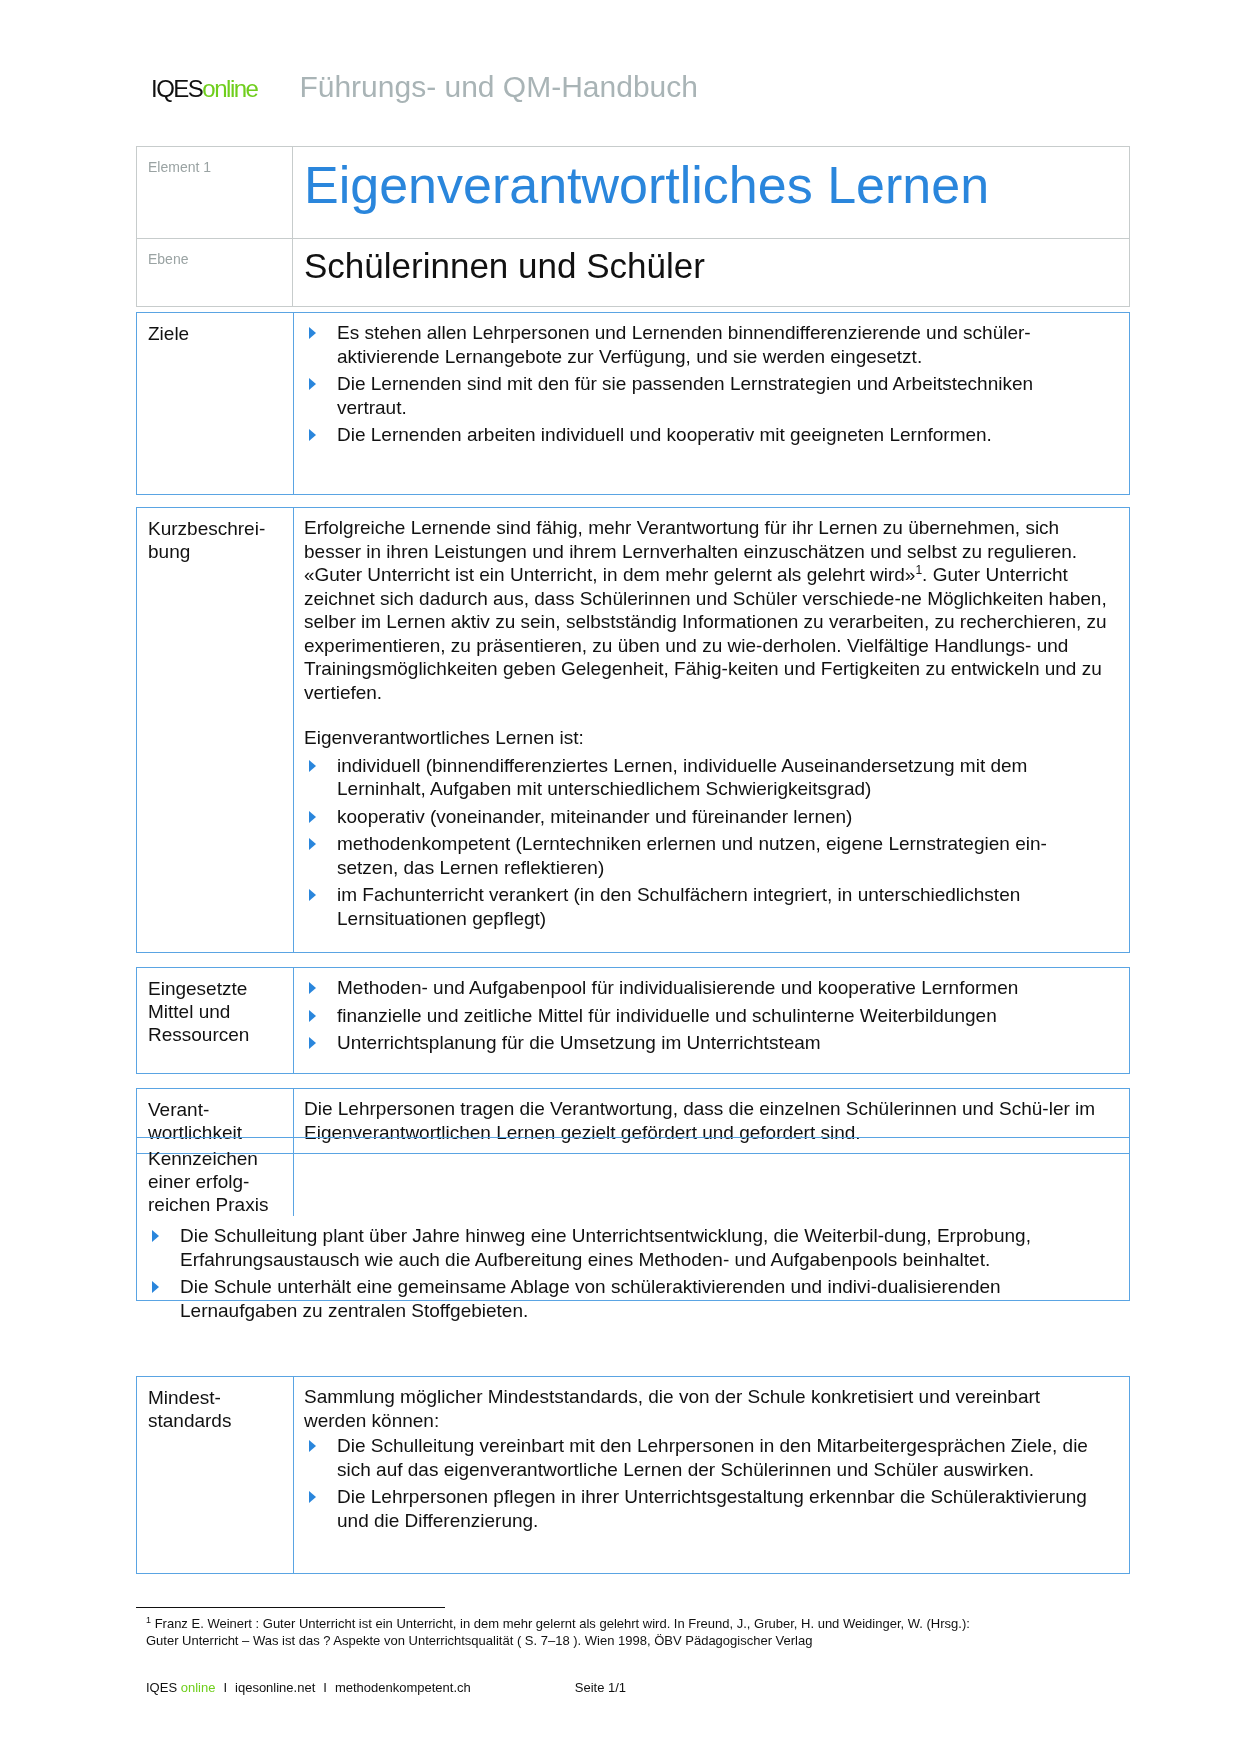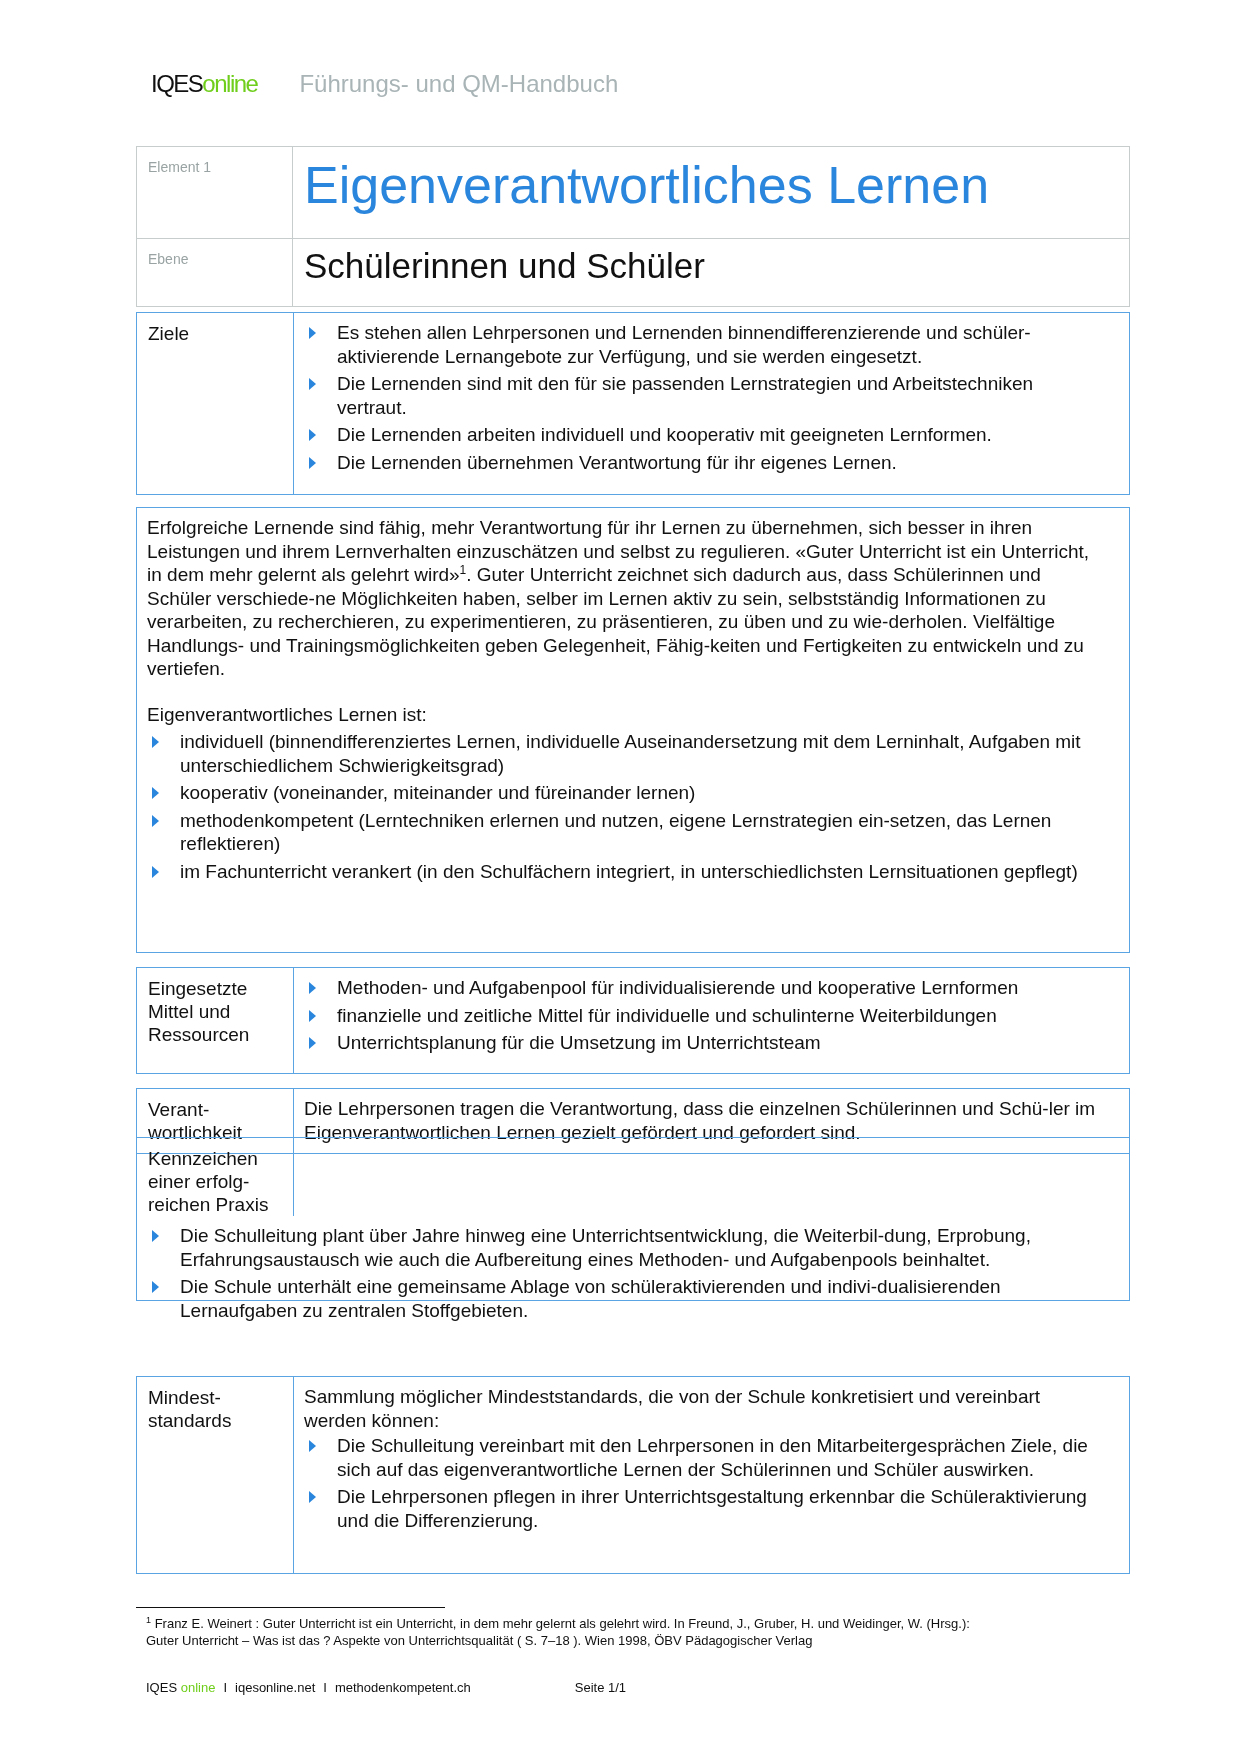--- a/index.html
+++ b/index.html
@@ -1,21 +1,21 @@
 <!DOCTYPE html>
 <html><head>
 <meta charset="utf-8">
 <style>
   html, body { margin: 0; padding: 0; background: #ffffff; }
   body { width: 1240px; height: 1754px; position: relative; font-family: "Liberation Sans", sans-serif; color: #111; }
   .header { position: absolute; left: 151px; top: 70px; height: 44px; display: flex; align-items: baseline; }
   .logo { font-size: 24px; letter-spacing: -1.5px; }
   .logo .iqes { color: #111; }
   .logo .online { color: #6fce1c; }
-  .handbook { font-size: 24px; color: #a9b4b6; margin-left: 42px; }
+  .handbook { font-size: 30px; color: #a9b4b6; margin-left: 42px; }
 
   .title-table { position: absolute; left: 136px; top: 146px; width: 994px; border: 1px solid #c7cccc; border-collapse: collapse; }
   .title-table td { border: 1px solid #c7cccc; vertical-align: top; padding: 0; }
   .tt-label { width: 156px; font-size: 14px; color: #9aa3a3; padding: 12px 0 0 11px !important; box-sizing: border-box; }
   .tt-title { height: 79px; font-size: 52px; color: #2a86dc; padding: 12px 0 0 11px !important; line-height: 1; }
   .tt-level { height: 58px; font-size: 35px; color: #111; padding: 9px 0 0 11px !important; line-height: 1; }
 
   .section { position: absolute; left: 136px; width: 994px; border: 1.5px solid #5aa4e3; box-sizing: border-box; display: flex; }
   .sec-label { width: 157px; flex: none; border-right: 1px solid #5aa4e3; box-sizing: border-box; padding: 9px 0 0 11px; font-size: 19px; line-height: 23px; }
   .sec-body { flex: 1; padding: 8px 22px 0 10px; font-size: 19px; line-height: 23.5px; }
@@ -56,26 +56,26 @@
 </tbody>
   </table>
 
 <div class="section" style="top:312px;height:183px;">
   <div class="sec-label">Ziele</div>
   <div class="sec-body">
     <ul>
       <li><span class="bullet"></span><span>Es stehen allen Lehrpersonen und Lernenden binnendifferenzierende und schüler-aktivierende Lernangebote zur Verfügung, und sie werden eingesetzt.</span></li>
       <li><span class="bullet"></span><span>Die Lernenden sind mit den für sie passenden Lernstrategien und Arbeitstechniken vertraut.</span></li>
       <li><span class="bullet"></span><span>Die Lernenden arbeiten individuell und kooperativ mit geeigneten Lernformen.</span></li>
-      <li><span class="bullet"></span><span>Die Lernenden übernehmen Verantwortung für ihr eigenes Lernen.</span></li>
     </ul>
   </div>
 </div>
 
 <div class="section" style="top:507px;height:446px;">
+  <div class="sec-label" style="width:157px;padding-right:30px;">Kurzbeschrei-bung</div>
   <div class="sec-body">
     <p><span>Erfolgreiche Lernende sind fähig, mehr Verantwortung für ihr Lernen zu übernehmen, sich besser in ihren Leistungen und ihrem Lernverhalten einzuschätzen und selbst zu regulieren. «Guter Unterricht ist ein Unterricht, in dem mehr gelernt als gelehrt wird»</span><sup>1</sup><span>. Guter Unterricht zeichnet sich dadurch aus, dass Schülerinnen und Schüler verschiede-ne Möglichkeiten haben, selber im Lernen aktiv zu sein, selbstständig Informationen zu verarbeiten, zu recherchieren, zu experimentieren, zu präsentieren, zu üben und zu wie-derholen. Vielfältige Handlungs- und Trainingsmöglichkeiten geben Gelegenheit, Fähig-keiten und Fertigkeiten zu entwickeln und zu vertiefen.</span></p>
     <div class="gap"></div>
     <p style="margin-bottom:4px;">Eigenverantwortliches Lernen ist:</p>
     <ul>
       <li><span class="bullet"></span><span>individuell (binnendifferenziertes Lernen, individuelle Auseinandersetzung mit dem Lerninhalt, Aufgaben mit unterschiedlichem Schwierigkeitsgrad)</span></li>
       <li><span class="bullet"></span><span>kooperativ (voneinander, miteinander und füreinander lernen)</span></li>
       <li><span class="bullet"></span><span>methodenkompetent (Lerntechniken erlernen und nutzen, eigene Lernstrategien ein-setzen, das Lernen reflektieren)</span></li>
       <li><span class="bullet"></span><span>im Fachunterricht verankert (in den Schulfächern integriert, in unterschiedlichsten Lernsituationen gepflegt)</span></li>
     </ul>

